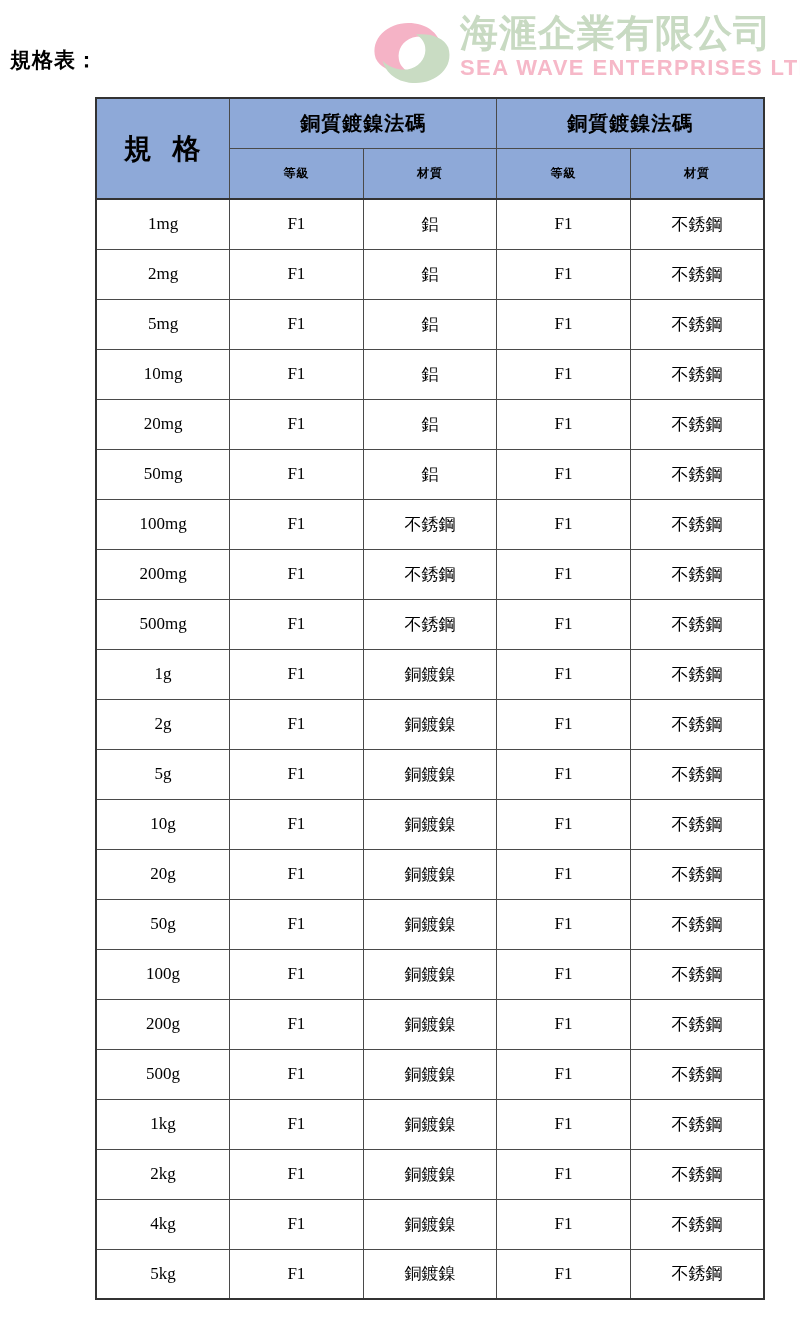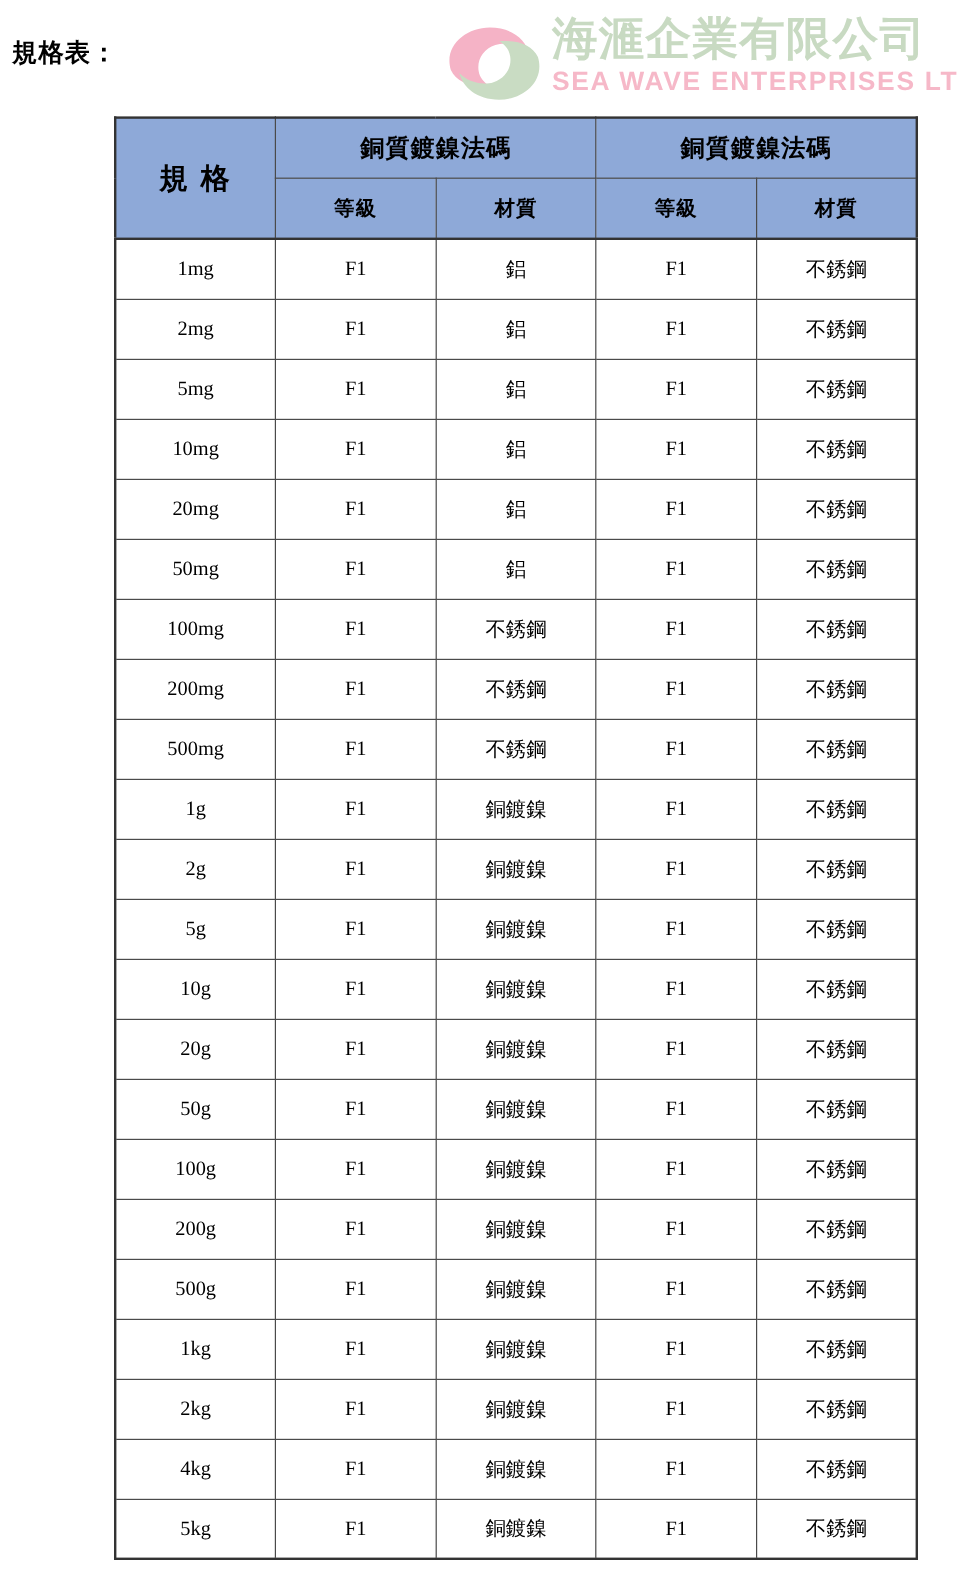--- a/index.html
+++ b/index.html
@@ -5,21 +5,21 @@
   html, body {
     margin: 0; padding: 0;
     background: #ffffff;
     width: 800px; height: 1324px;
     font-family: "Liberation Sans", "DejaVu Sans", sans-serif;
     position: relative;
     color: #000;
   }
   .page-title {
     position: absolute;
-    left: 10px; top: 30px;
+    left: 10px; top: 46px;
     font-size: 21px;
     font-weight: 600;
     letter-spacing: 1px;
     white-space: nowrap;
   }
   
   .logo {
     position: absolute;
     left: 368px; top: 14px;
     display: flex;
@@ -56,25 +56,26 @@
   table.spec th, table.spec td {
     border: 1px solid #4a4a4a;
     text-align: center;
     vertical-align: middle;
     padding: 0;
   }
   table.spec thead th {
     background: #8ea9d8;
     font-weight: 600;
     height: 49px;
+    font-family: Liberation Mono, monospace;
   }
   table.spec thead { border-bottom: 2px solid #333; }
   th.group-label { font-size: 20px; letter-spacing: 1px; }
-  th.corner     { font-size: 24px; letter-spacing: 2px; }
-  th.subheader  { font-size: 17px; letter-spacing: 1px; }
+  th.corner     { font-size: 28px; letter-spacing: 2px; }
+  th.subheader  { font-size: 12px; letter-spacing: 1px; }
   table.spec tbody tr { height: 50px; font-family: Liberation Serif, serif; }
   table.spec tbody td { font-size: 17px; background: #fff; }
 </style>
 </head>
 <body>
 
 <div class="page-title">規格表：</div>
 
 <div class="logo">
   <svg class="swirl" viewBox="0 0 114 94" xmlns="http://www.w3.org/2000/svg" aria-hidden="true">

